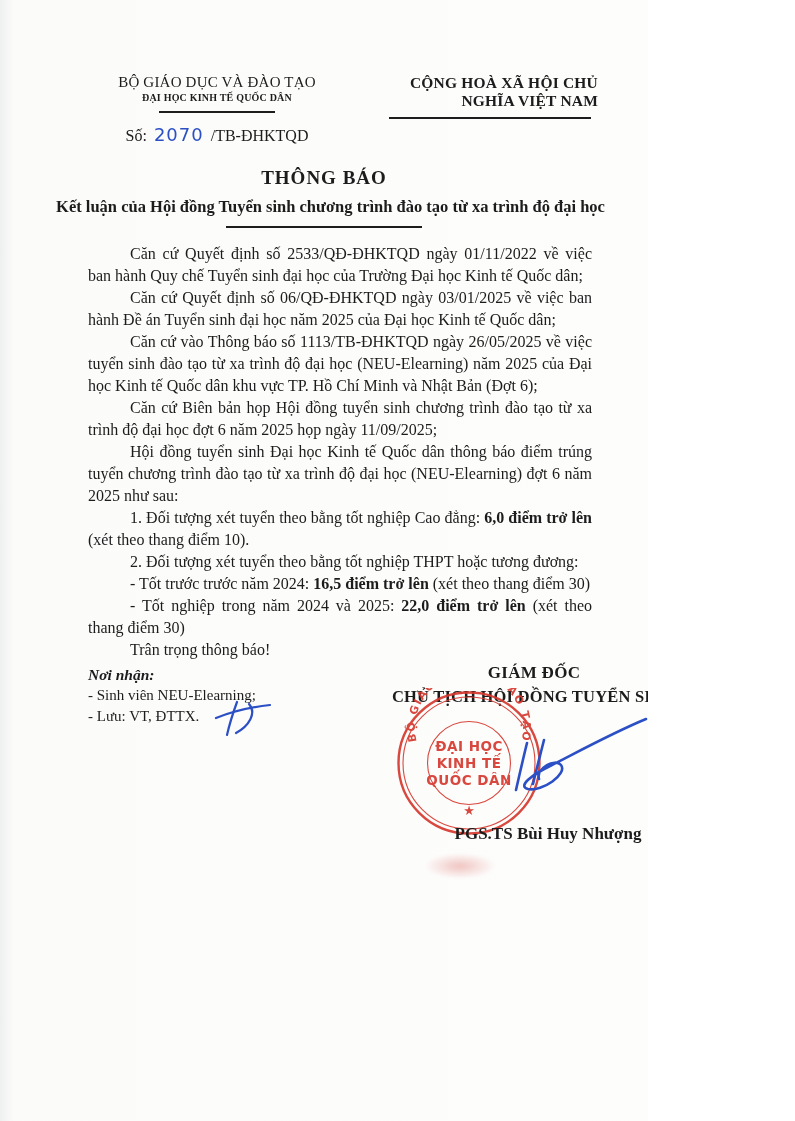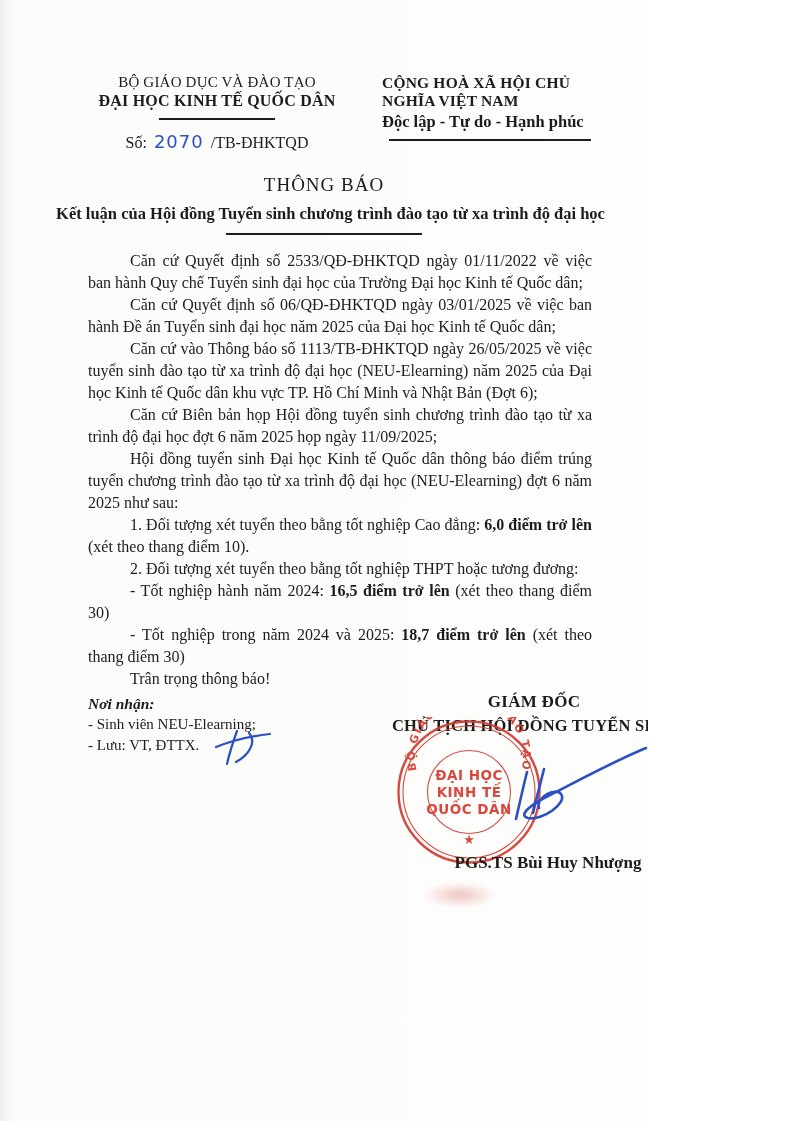--- a/index.html
+++ b/index.html
@@ -11,35 +11,35 @@
   }
   .page {
     position:relative;
     width:648px; height:1121px;
     overflow:hidden;
     background: linear-gradient(90deg, #eef0ef 0px, #fbfbfa 14px, #fdfdfc 100%);
   }
   
   .header { display:flex; padding:74px 50px 0 78px; }
   .hl { width:278px; text-align:center; }
-  .hr { flex:1; text-align:left; margin-left:26px; }
+  .hr { flex:1; text-align:right; margin-left:26px; }
   .hl-1 { font-size:15px; letter-spacing:.2px; }
-  .hl-2 { font-size:16px; font-weight:bold; letter-spacing:.2px; margin-top:1px; }
+  .hl-2 { font-size:10px; font-weight:bold; letter-spacing:.2px; margin-top:1px; }
   .rule-s { width:116px; height:2px; background:#1d1d1d; margin:8px auto 0; }
   .rule-m { width:202px; height:2px; background:#1d1d1d; margin:7px auto 0; }
   .doc-no { margin-top:11px; font-size:16px; white-space:nowrap; }
   .hand { font-family:"DejaVu Sans", sans-serif; color:var(--ink,#2b4fc4); }
   .doc-no .hand { font-size:18px; letter-spacing:1px; padding:0 3px; }
   .hr-1 { font-size:15.5px; font-weight:bold; letter-spacing:.2px; }
   .hr-2 { font-size:16.5px; font-weight:bold; margin-top:2px; }
   .dateline { margin-top:10px; font-style:italic; font-size:16px; white-space:nowrap; }
   .dateline .hand { font-size:17px; font-style:italic; padding:0 4px; }
   
   .title-block { text-align:center; margin-top:22px; }
-  .title-main { font-size:19px; font-weight:normal; letter-spacing:1px; }
+  .title-main { font-size:19px; font-weight:bold; letter-spacing:1px; }
   .title-sub { font-size:16.5px; font-weight:bold; margin-top:8px;padding-left:13px; }
   .rule-t { width:196px; height:2px; background:#1d1d1d; margin:9px auto 0; }
   
   .body-text { margin-top:15px; padding:0 56px 0 88px; font-size:16px;
                line-height:22px; text-align:justify; }
   .body-text p { text-indent:42px; }
   .body-text .b { font-weight:bold; }
   
   .footer { position:relative; height:432px; }
   .recipients { position:absolute; left:88px; top:3px; font-size:15px; line-height:21px; }
@@ -76,41 +76,40 @@
       <div class="hl-2">ĐẠI HỌC KINH TẾ QUỐC DÂN</div>
       <div class="rule-s"></div>
       <div class="doc-no">
         <span>Số:</span>
         <span class="hand">2070</span>
         <span>/TB-ĐHKTQD</span>
       </div>
     </div>
     <div class="hr">
       <div class="hr-1">CỘNG HOÀ XÃ HỘI CHỦ NGHĨA VIỆT NAM</div>
-      <div class="hr-2">Độc lập - Tự do - Hạnh phúc</div>
       <div class="rule-m"></div>
     </div>
   </div>
 
   <div class="title-block">
     <div class="title-main">THÔNG BÁO</div>
     <div class="title-sub">Kết luận của Hội đồng Tuyển sinh chương trình đào tạo từ xa trình độ đại học</div>
     <div class="rule-t"></div>
   </div>
 
   <div class="body-text">
       <p><span>Căn cứ Quyết định số 2533/QĐ-ĐHKTQD ngày 01/11/2022 về việc ban hành Quy chế Tuyển sinh đại học của Trường Đại học Kinh tế Quốc dân;</span></p>
       <p><span>Căn cứ Quyết định số 06/QĐ-ĐHKTQD ngày 03/01/2025 về việc ban hành Đề án Tuyển sinh đại học năm 2025 của Đại học Kinh tế Quốc dân;</span></p>
       <p><span>Căn cứ vào Thông báo số 1113/TB-ĐHKTQD ngày 26/05/2025 về việc tuyển sinh đào tạo từ xa trình độ đại học (NEU-Elearning) năm 2025 của Đại học Kinh tế Quốc dân khu vực TP. Hồ Chí Minh và Nhật Bản (Đợt 6);</span></p>
       <p><span>Căn cứ Biên bản họp Hội đồng tuyển sinh chương trình đào tạo từ xa trình độ đại học đợt 6 năm 2025 họp ngày 11/09/2025;</span></p>
       <p><span>Hội đồng tuyển sinh Đại học Kinh tế Quốc dân thông báo điểm trúng tuyển chương trình đào tạo từ xa trình độ đại học (NEU-Elearning) đợt 6 năm 2025 như sau:</span></p>
       <p><span>1. Đối tượng xét tuyển theo bằng tốt nghiệp Cao đẳng: </span><span class="b">6,0 điểm trở lên</span><span> (xét theo thang điểm 10).</span></p>
       <p><span>2. Đối tượng xét tuyển theo bằng tốt nghiệp THPT hoặc tương đương:</span></p>
-      <p><span>- Tốt nghiệp hành năm 2024: </span><span class="b">16,5 điểm trở lên</span><span> (xét theo thang điểm 30)</span></p>
-      <p><span>- Tốt nghiệp trong năm 2024 và 2025: </span><span class="b">18,7 điểm trở lên</span><span> (xét theo thang điểm 30)</span></p>
+      <p><span>- Tốt trước trước năm 2024: </span><span class="b">16,5 điểm trở lên</span><span> (xét theo thang điểm 30)</span></p>
+      <p><span>- Tốt nghiệp trong năm 2024 và 2025: </span><span class="b">22,0 điểm trở lên</span><span> (xét theo thang điểm 30)</span></p>
       <p><span>Trân trọng thông báo!</span></p>
     </div>
 
   <div class="footer">
     <div class="recipients">
       <div class="recip-label">Nơi nhận:</div>
       <div>
           <div>- Sinh viên NEU-Elearning;</div>
           <div>- Lưu: VT, ĐTTX.</div>
         </div>

